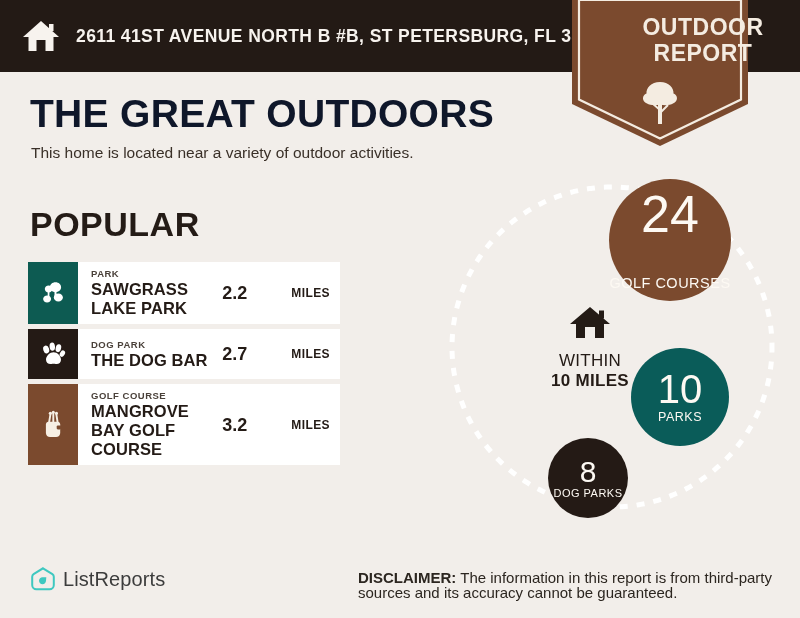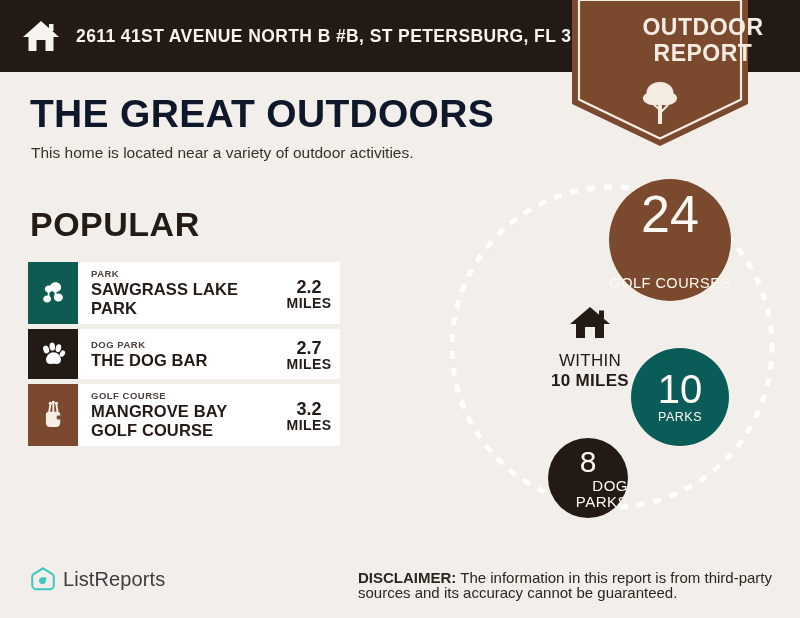--- a/index.html
+++ b/index.html
@@ -130,37 +130,38 @@
     font-size: 16.5px;
     font-weight: 800;
     letter-spacing: .1px;
     color: #241b16;
     line-height: 19px;
     text-transform: uppercase;
   }
   .poi-dist {
     flex: 0 0 58px;
     display: flex;
-    flex-direction: column;
+    flex-direction: row;
     align-items: center;
     justify-content: center;
-    padding-right: 2px;
+    padding-right: 10px;
   }
   .poi-dist-num {
     font-size: 18px;
     font-weight: 800;
     color: #241b16;
     line-height: 20px;
   }
   .poi-dist-unit {
-    font-size: 14px;
+    font-size: 12px;
     font-weight: 700;
     letter-spacing: .4px;
     color: #241b16;
     line-height: 12px;
+    margin-left: 44px;
   }
 
   
   .info-area {
     position: absolute;
     left: 415px; top: 175px;
     width: 385px; height: 370px;
   }
   .dotted-ring {
     position: absolute;
@@ -204,21 +205,21 @@
   }
   #bubble-parks .bubble-num { font-size: 40px; margin-bottom: 2px; }
   #bubble-parks .bubble-lbl { font-size: 12.5px; }
 
   #bubble-dog {
     left: 133px; top: 263px;
     width: 80px; height: 80px;
     background: #241a15;
   }
   #bubble-dog .bubble-num { font-size: 30px; margin-bottom: 1px; }
-  #bubble-dog .bubble-lbl { font-size: 15px; }
+  #bubble-dog .bubble-lbl { font-size: 11px; }
 
   .within-block {
     position: absolute;
     left: 110px; top: 130px;
     width: 130px;
     text-align: center;
   }
   .within-block .house-ico { margin: 0 auto 6px; display: block; }
   .within-l1 {
     font-size: 17px;

